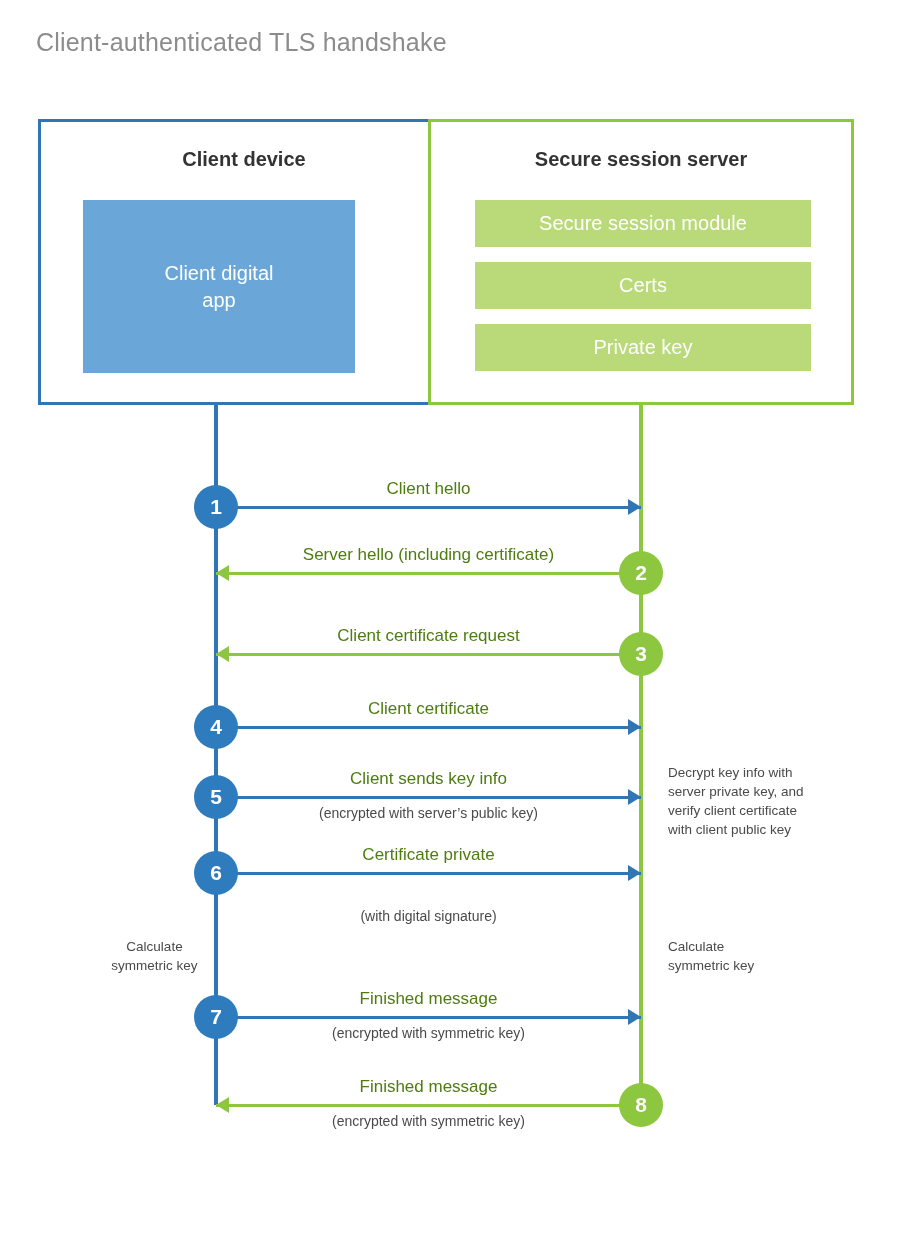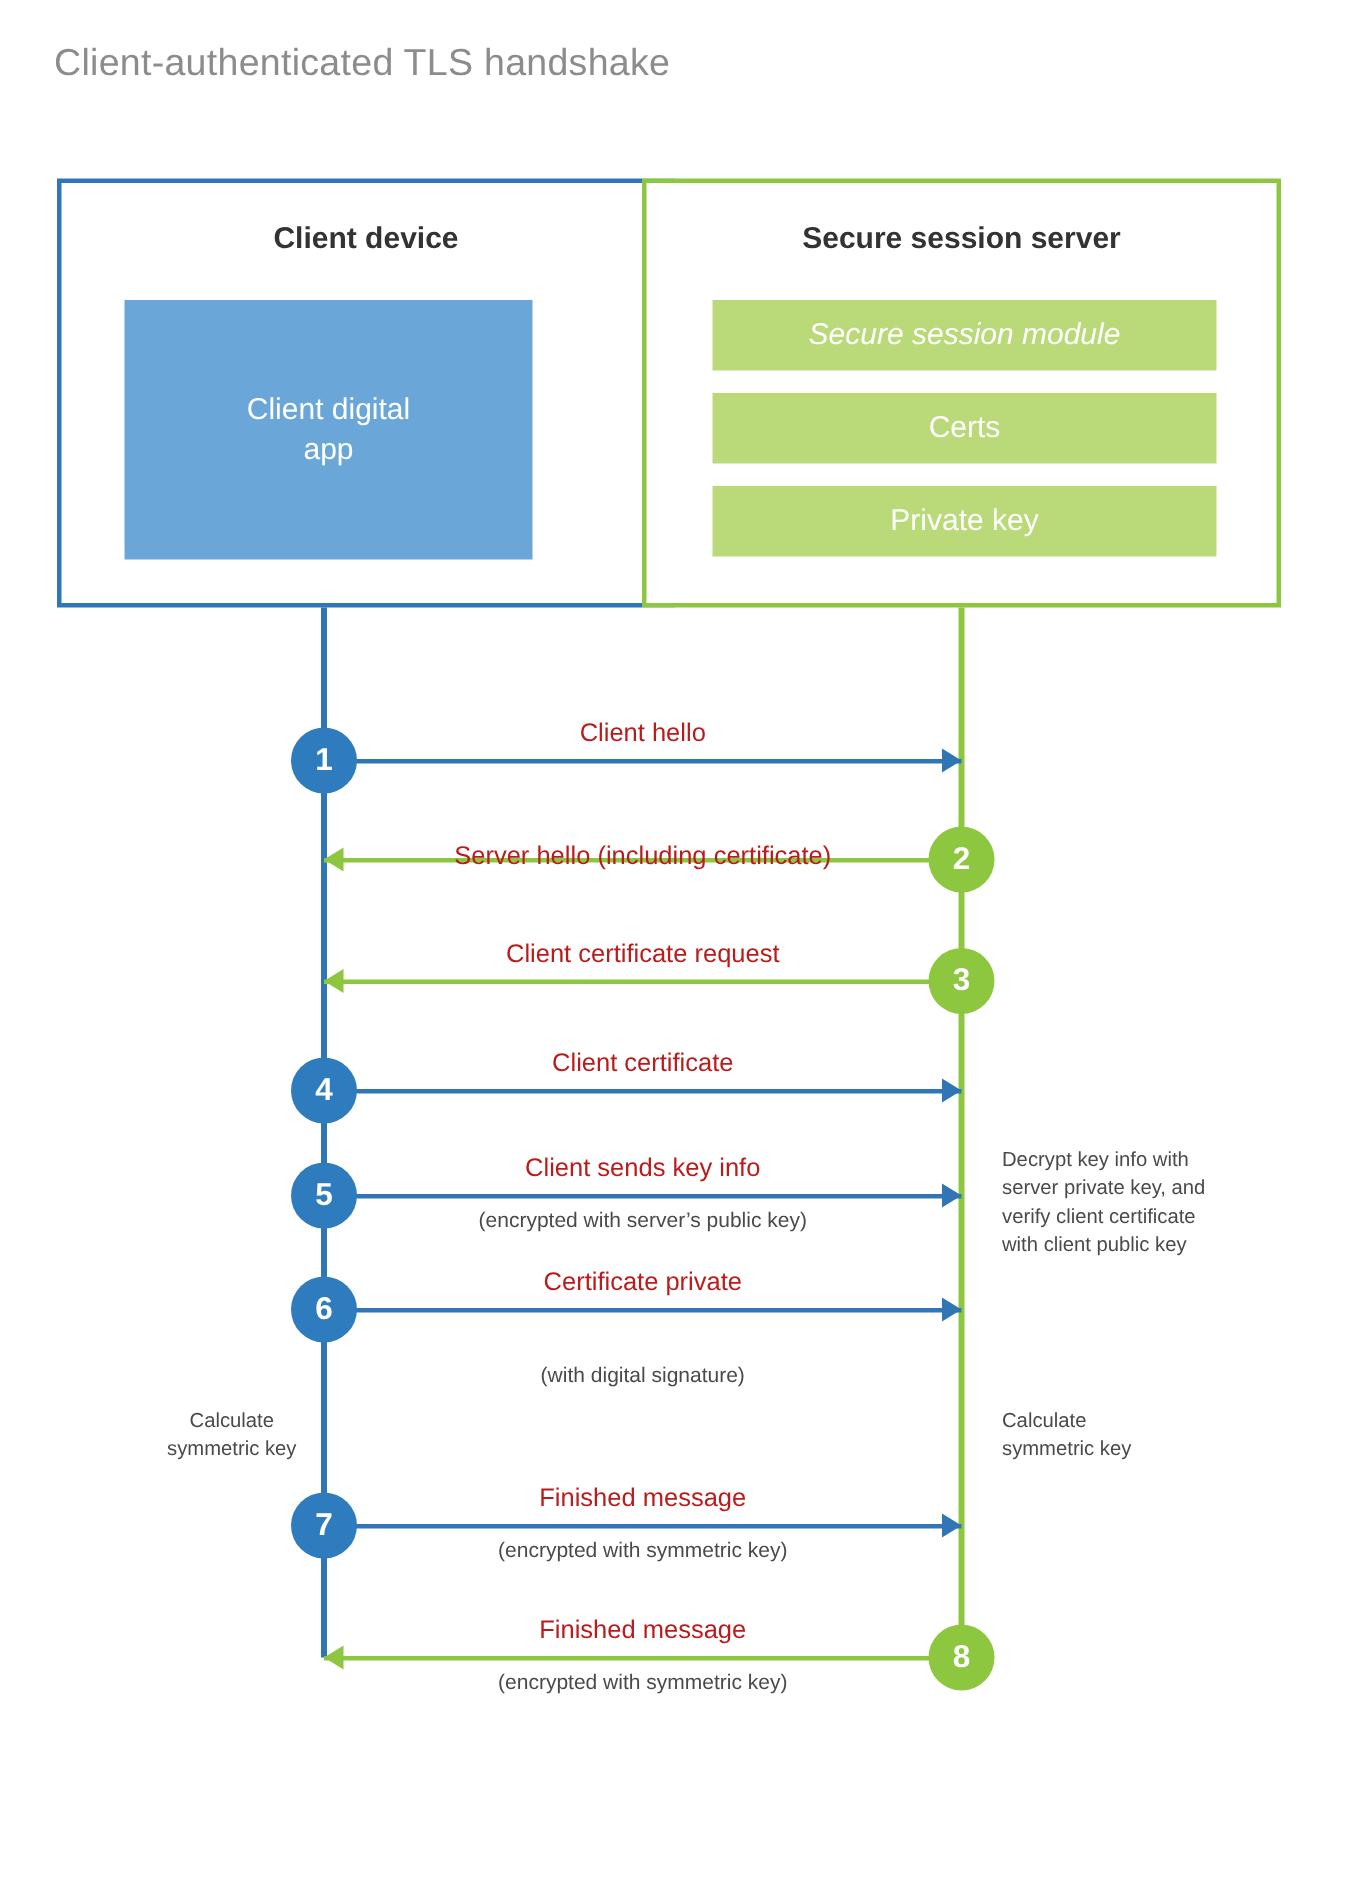--- a/index.html
+++ b/index.html
@@ -80,21 +80,21 @@
     left: 44px;
     width: 336px;
     height: 47px;
     background: #BADA7A;
     display: flex;
     align-items: center;
     justify-content: center;
     color: #ffffff;
     font-size: 20px;
   }
-  #server-bar-0 { top: 78px; font-style: italic; }
+  #server-bar-0 { top: 78px; }
   #server-bar-1 { top: 140px; }
   #server-bar-2 { top: 202px; }
 
   
   .lifeline {
     position: absolute;
     width: 4px;
   }
   #client-lifeline {
     left: 214px;
@@ -148,21 +148,21 @@
     font-size: 21px;
     font-weight: bold;
   }
   .step-circle.blue { background: #2E7CBE; }
   .step-circle.green { background: #8DC63F; }
 
   .msg-label {
     position: absolute;
     text-align: center;
     font-size: 17px;
-    color: #b91c1c;
+    color: #4d7c0f;
     white-space: nowrap;
     top: -28px;
   }
   .msg-sublabel {
     position: absolute;
     text-align: center;
     font-size: 14px;
     color: #4a4a4a;
     white-space: nowrap;
     top: 8px;
@@ -220,21 +220,21 @@
     <div class="message" style="top: 507px;">
       <div class="msg-line blue" style="left: 216px; width: 425px;"></div>
       <div class="arrow-head right blue" style="left: 628px;"></div>
       <div class="step-circle blue" style="left: 194px;">1</div>
       <div class="msg-label" style="left: 216px; width: 425px;">Client hello</div>
     </div>
     <div class="message" style="top: 573px;">
       <div class="msg-line green" style="left: 216px; width: 425px;"></div>
       <div class="arrow-head left green" style="left: 216px;"></div>
       <div class="step-circle green" style="left: 619px;">2</div>
-      <div class="msg-label" style="left: 216px; width: 425px; margin-top: 16px;">Server hello (including certificate)</div>
+      <div class="msg-label" style="left: 216px; width: 425px;">Server hello (including certificate)</div>
     </div>
     <div class="message" style="top: 654px;">
       <div class="msg-line green" style="left: 216px; width: 425px;"></div>
       <div class="arrow-head left green" style="left: 216px;"></div>
       <div class="step-circle green" style="left: 619px;">3</div>
       <div class="msg-label" style="left: 216px; width: 425px;">Client certificate request</div>
     </div>
     <div class="message" style="top: 727px;">
       <div class="msg-line blue" style="left: 216px; width: 425px;"></div>
       <div class="arrow-head right blue" style="left: 628px;"></div>

